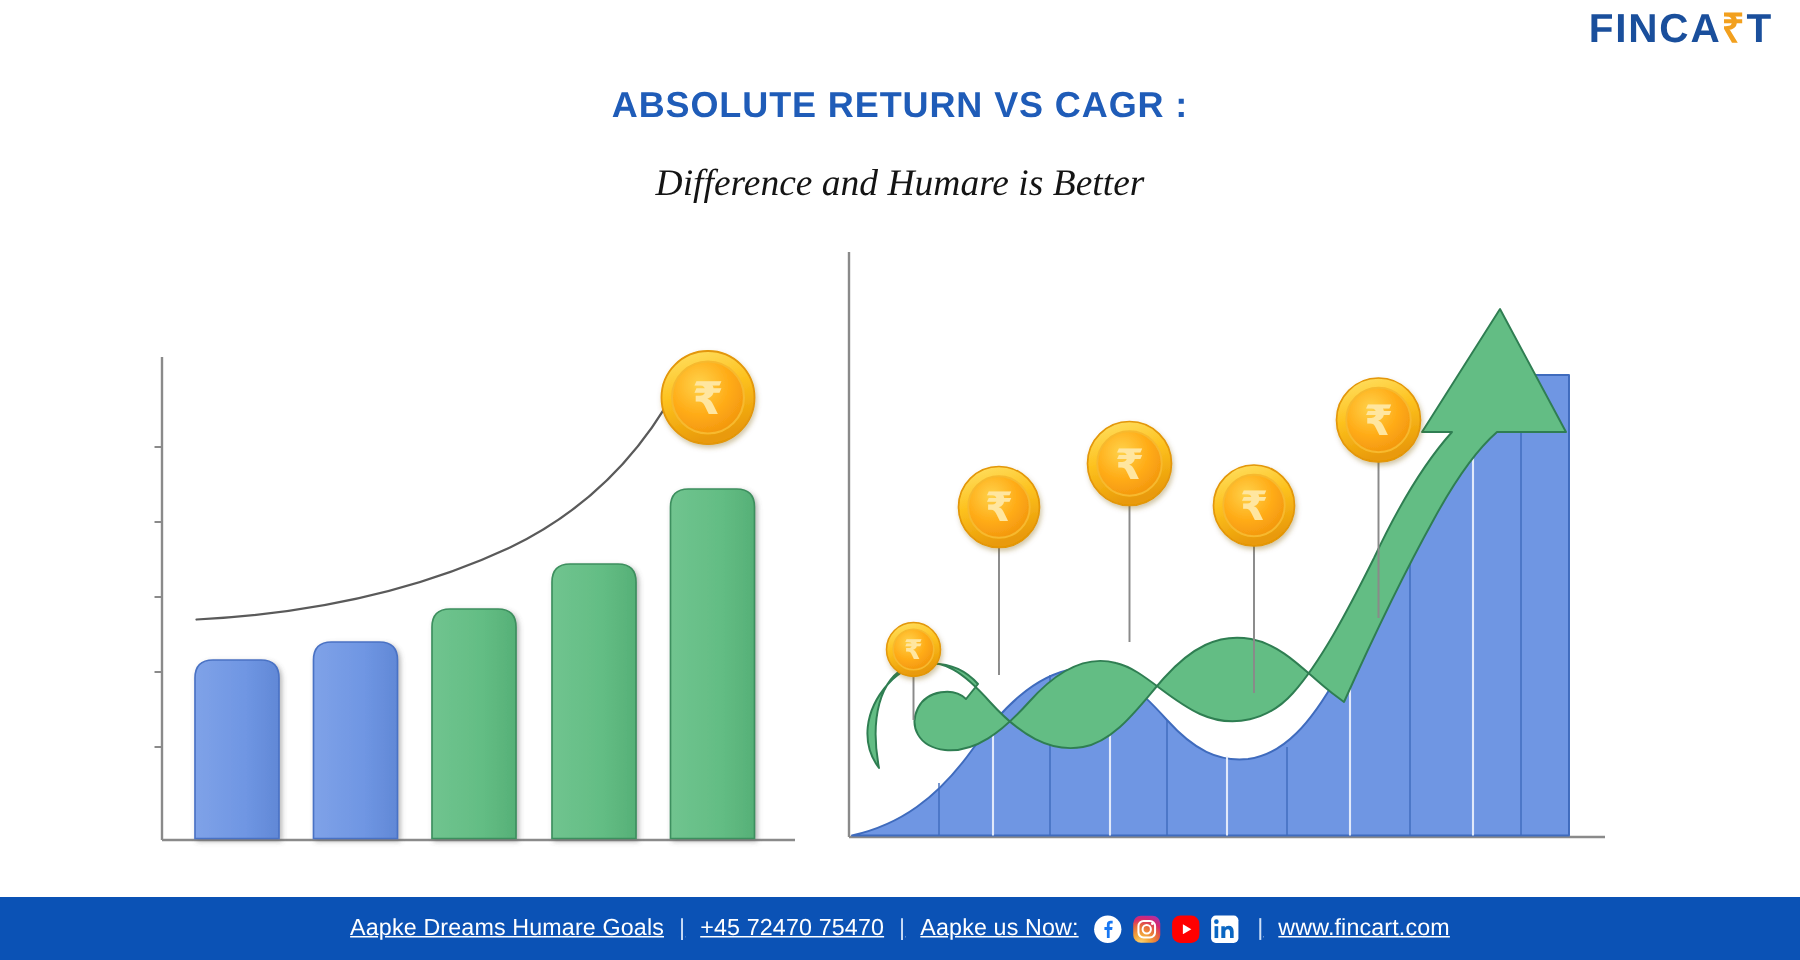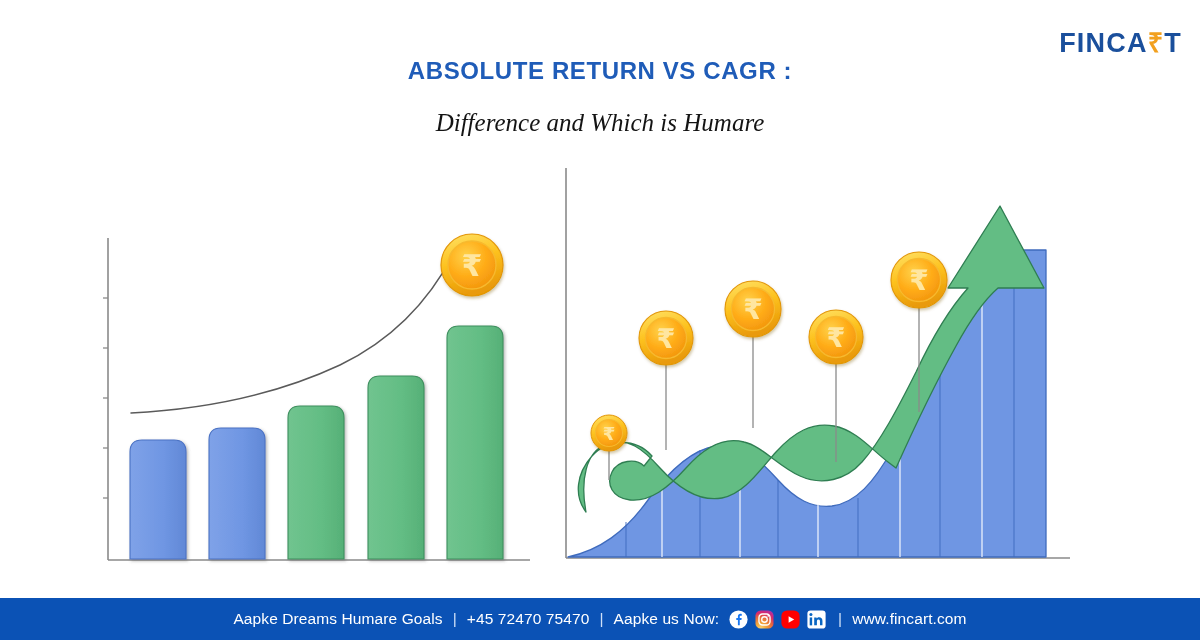--- a/index.html
+++ b/index.html
@@ -10,21 +10,21 @@
     font-family:"Liberation Sans", sans-serif;
     -webkit-font-smoothing:antialiased;
   }
   #poster{position:relative;width:1200px;height:640px;background:#fff;overflow:hidden;}
 
   
   .logo{
     position:absolute;right:18px;top:6px;
     font-family:"Liberation Sans", sans-serif;
     font-size:27px;font-weight:700;letter-spacing:1.2px;
-    color:#1a4f9c;line-height:1;white-space:nowrap;margin-top:24px;
+    color:#1a4f9c;line-height:1;white-space:nowrap;
   }
   .logo .rupee-r{color:#f2a01e;font-weight:700;}
 
   
   .title{
     position:absolute;left:0;right:0;top:58px;text-align:center;
     font-family:"Liberation Sans", sans-serif;
     font-size:24px;font-weight:700;letter-spacing:.6px;
     color:#1f5cb8;line-height:1.1;
   }
@@ -39,39 +39,39 @@
   .stage svg{display:block;}
 
   
   .footer{
     position:absolute;left:0;bottom:0;width:1200px;height:42px;
     background:#0b52b5;display:flex;align-items:center;justify-content:center;
   }
   .footer-inner{
     display:flex;align-items:center;gap:8px;
     color:#ffffff;font-size:15.5px;font-family:"Liberation Sans", sans-serif;
-    letter-spacing:.1px;white-space:nowrap;
+    letter-spacing:.1px;white-space:nowrap;text-decoration:underline;
   }
   .footer-txt{color:#fff;}
   .sep{color:#cfe0f7;padding:0 2px;}
   .social{display:flex;align-items:center;gap:7px;margin:0 2px;}
   .si{width:19px;height:19px;display:inline-block;position:relative;}
   .si svg{display:block;}
 </style>
 </head>
 <body>
 
 <div id="poster">
 
   <div class="logo">
     <span>FINCA</span><span class="rupee-r">₹</span><span>T</span>
   </div>
 
   <div class="title">ABSOLUTE RETURN VS CAGR :</div>
-  <div class="subtitle">Difference and Which is Humare</div>
+  <div class="subtitle">Difference and Humare is Better</div>
 
   <div class="stage">
     <svg width="1200" height="440" viewBox="0 0 1200 440" xmlns="http://www.w3.org/2000/svg">
       <defs>
         <radialGradient id="coinG" cx="38%" cy="32%" r="78%">
           <stop offset="0%" stop-color="#ffd24a"></stop>
           <stop offset="55%" stop-color="#ffab16"></stop>
           <stop offset="100%" stop-color="#f0920d"></stop>
         </radialGradient>
         <linearGradient id="coinRim" x1="0" y1="0" x2="0.3" y2="1">

